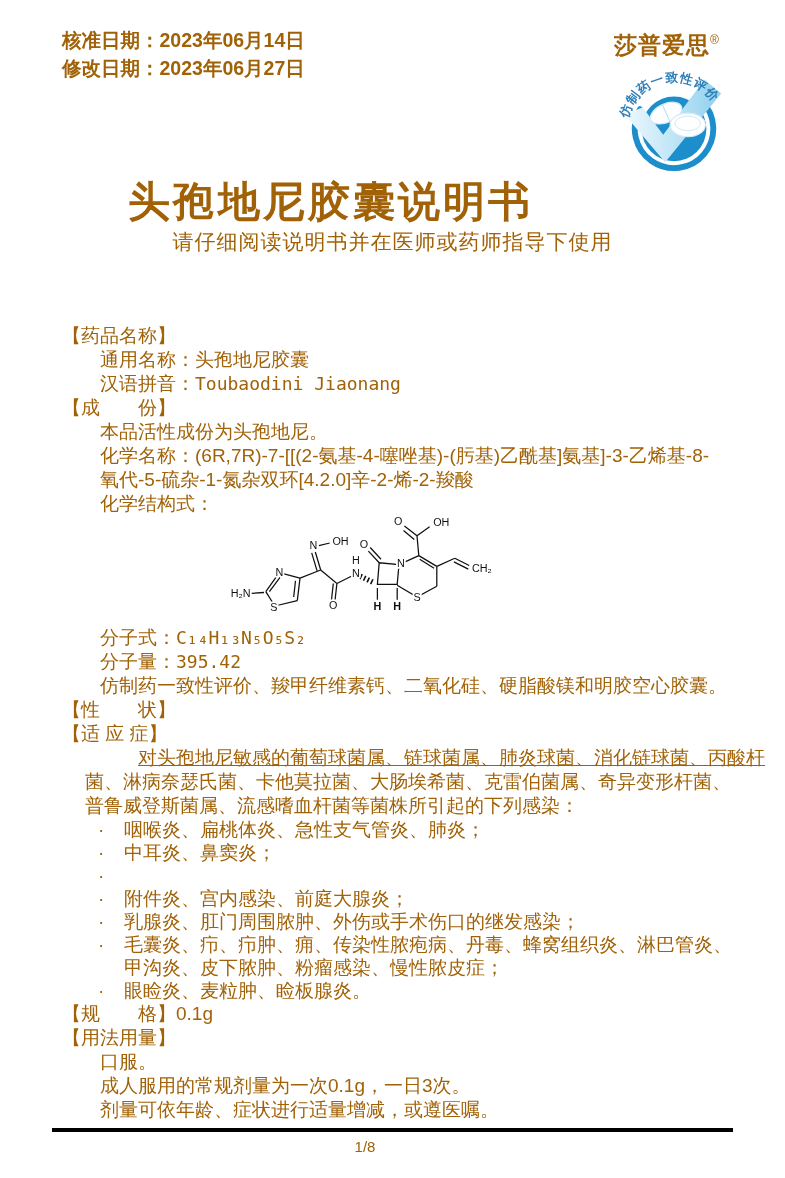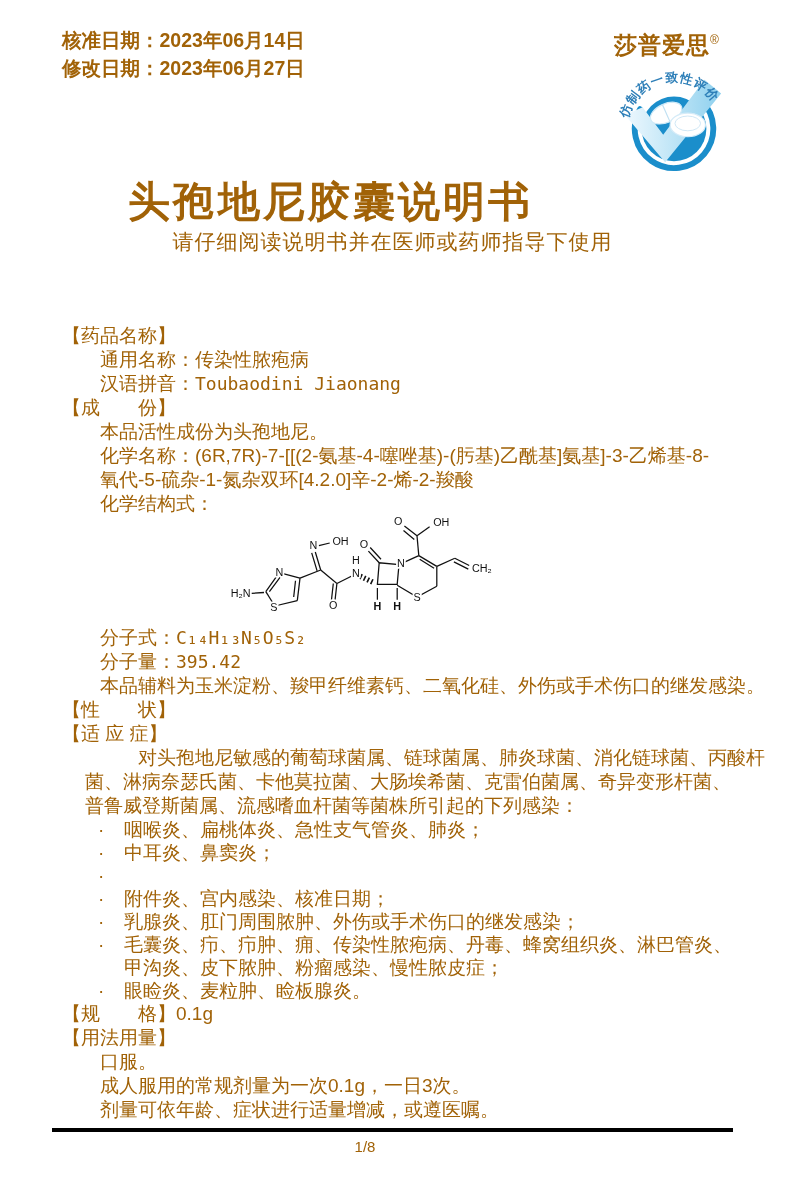--- a/index.html
+++ b/index.html
@@ -10,21 +10,21 @@
   .brand .reg{font-size:12px;vertical-align:super;font-weight:normal;}
   .logo-wrap{position:absolute;left:610px;top:66px;}
   .title{position:absolute;left:0;top:174px;width:661px;text-align:center;
          font-size:42px;font-weight:bold;letter-spacing:3px;}
   .subtitle{position:absolute;left:0;top:228px;width:785px;text-align:center;
             font-size:21px;letter-spacing:1px;}
   .doc{position:absolute;left:62px;top:284px;width:668px;font-size:19px;line-height:24px;margin-top:40px;}
   .doc div{white-space:nowrap;}
   .sec{font-weight:normal;}
   .ind{margin-left:38px;}
-  .p-first{margin-left:23px;padding-left:53px;}
+  .p-first{margin-left:23px;padding-left:53px;text-decoration:underline;}
   .p-cont{margin-left:23px;}
   .blt{margin-left:36px;line-height:23px;display:flex;}
   .blt .dot{width:26px;flex:0 0 26px;}
   .blt-cont{margin-left:62px;line-height:23px;}
   .mono{font-family:"DejaVu Sans Mono","Liberation Mono",monospace;font-size:18px;}
   .chem-wrap{margin-left:140px;height:110px;}
   .chem text{font-family:"Liberation Sans",sans-serif;font-size:12px;fill:#111;
              paint-order:stroke;stroke:#fff;stroke-width:4px;stroke-linejoin:round;}
   .chem .b{stroke:#111;stroke-width:1.4;fill:none;}
   .footer-line{position:absolute;left:52px;top:1128px;width:681px;height:4px;background:#000;}
@@ -69,21 +69,21 @@
       </text>
     </svg>
   </div>
 
   <div class="title">头孢地尼胶囊说明书</div>
   <div class="subtitle">请仔细阅读说明书并在医师或药师指导下使用</div>
 
   <div class="doc">
 
     <div class="sec">【药品名称】</div>
-    <div class="ind"><span>通用名称：</span><span>传染性脓疱病</span></div>
+    <div class="ind"><span>通用名称：</span><span>头孢地尼胶囊</span></div>
     <div class="ind"><span>汉语拼音：</span><span class="mono">Toubaodini Jiaonang</span></div>
 
     <div class="sec">【成　　份】</div>
     <div class="ind">本品活性成份为头孢地尼。</div>
     <div class="ind">化学名称：(6R,7R)-7-[[(2-氨基-4-噻唑基)-(肟基)乙酰基]氨基]-3-乙烯基-8-</div>
     <div class="ind">氧代-5-硫杂-1-氮杂双环[4.2.0]辛-2-烯-2-羧酸</div>
     <div class="ind">化学结构式：</div>
 
     <div class="chem-wrap">
       <svg class="chem" width="322" height="108" viewBox="0 0 340 120">
@@ -129,21 +129,21 @@
         <text x="186" y="104" text-anchor="middle" font-weight="bold">H</text>
         <text x="208" y="104" text-anchor="middle" font-weight="bold">H</text>
         <text x="209" y="10" text-anchor="middle">O</text>
         <text x="248" y="11" text-anchor="start">OH</text>
         <text x="291" y="62" text-anchor="start">CH₂</text>
       </svg>
     </div>
 
     <div class="ind"><span>分子式：</span><span class="mono">C₁₄H₁₃N₅O₅S₂</span></div>
     <div class="ind"><span>分子量：</span><span class="mono">395.42</span></div>
-    <div class="ind">本品辅料为玉米淀粉、羧甲纤维素钙、二氧化硅、外伤或手术伤口的继发感染。</div>
+    <div class="ind">仿制药一致性评价、羧甲纤维素钙、二氧化硅、硬脂酸镁和明胶空心胶囊。</div>
 
     <div class="sec">【性　　状】</div>
 
     <div class="sec">【适 应 症】</div>
     <div class="p-first">对头孢地尼敏感的葡萄球菌属、链球菌属、肺炎球菌、消化链球菌、丙酸杆</div>
     <div class="p-cont">菌、淋病奈瑟氏菌、卡他莫拉菌、大肠埃希菌、克雷伯菌属、奇异变形杆菌、</div>
     <div class="p-cont">普鲁威登斯菌属、流感嗜血杆菌等菌株所引起的下列感染：</div>
 
     <div class="blt">
         <span class="dot">·</span>
@@ -151,21 +151,21 @@
       </div>
     <div class="blt">
         <span class="dot">·</span>
         <span>中耳炎、鼻窦炎；</span>
       </div>
     <div class="blt">
         <span class="dot">·</span>
       </div>
     <div class="blt">
         <span class="dot">·</span>
-        <span>附件炎、宫内感染、核准日期；</span>
+        <span>附件炎、宫内感染、前庭大腺炎；</span>
       </div>
     <div class="blt">
         <span class="dot">·</span>
         <span>乳腺炎、肛门周围脓肿、外伤或手术伤口的继发感染；</span>
       </div>
     <div class="blt">
         <span class="dot">·</span>
         <span>毛囊炎、疖、疖肿、痈、传染性脓疱病、丹毒、蜂窝组织炎、淋巴管炎、</span>
       </div>
     <div class="blt-cont">甲沟炎、皮下脓肿、粉瘤感染、慢性脓皮症；</div>

